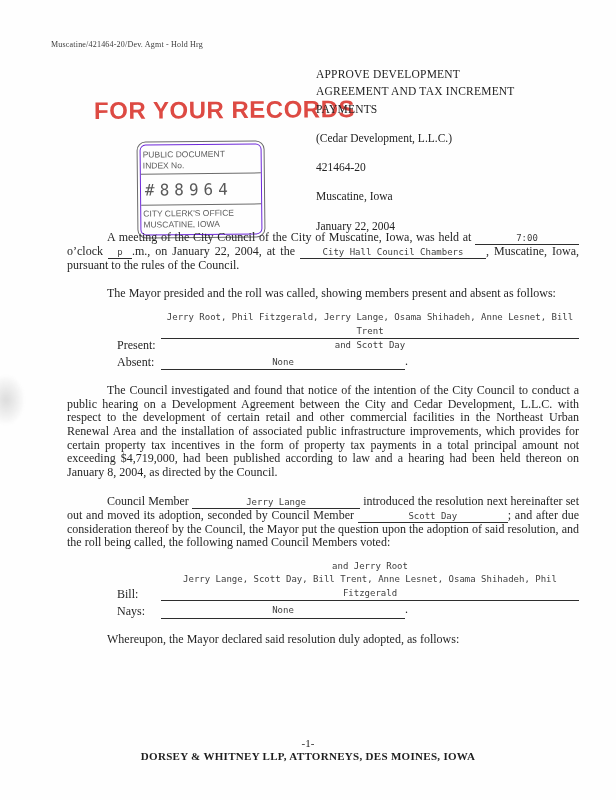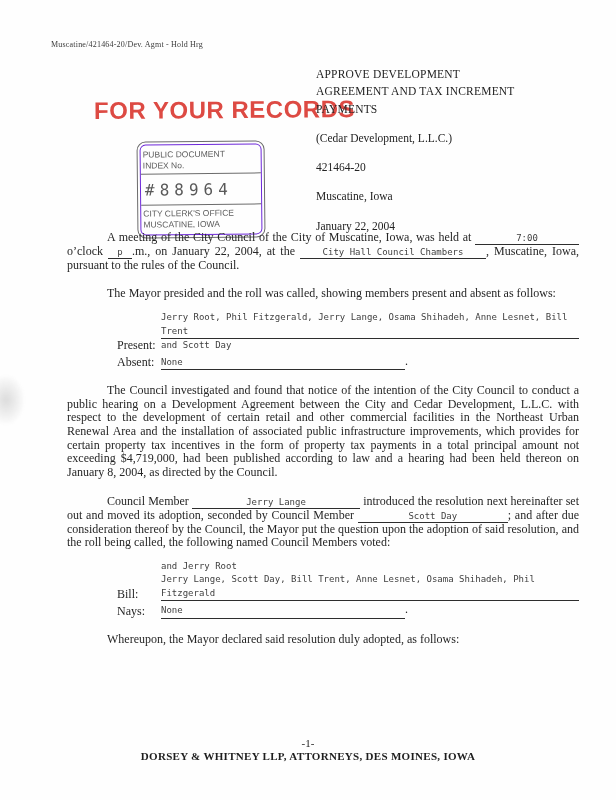--- a/index.html
+++ b/index.html
@@ -134,20 +134,21 @@
   .rc-label {
     flex: 0 0 44px;
     font-size: 12px;
   }
   .rc-fill { flex: 1; }
   .tw {
     font-family: "DejaVu Sans Mono", monospace;
     font-size: 9px;
     color: #3e3e3e;
     line-height: 1.5;
+    text-align: center;
   }
   .tw.underlined { border-bottom: 1px solid #2d2d2d; }
   .tw.block { display: block; }
   .w-none { display: inline-block; width: 244px; }
   .suffix { font-size: 12px; color: #262626; }
 
   
   .footer {
     position: absolute;
     left: 0;

